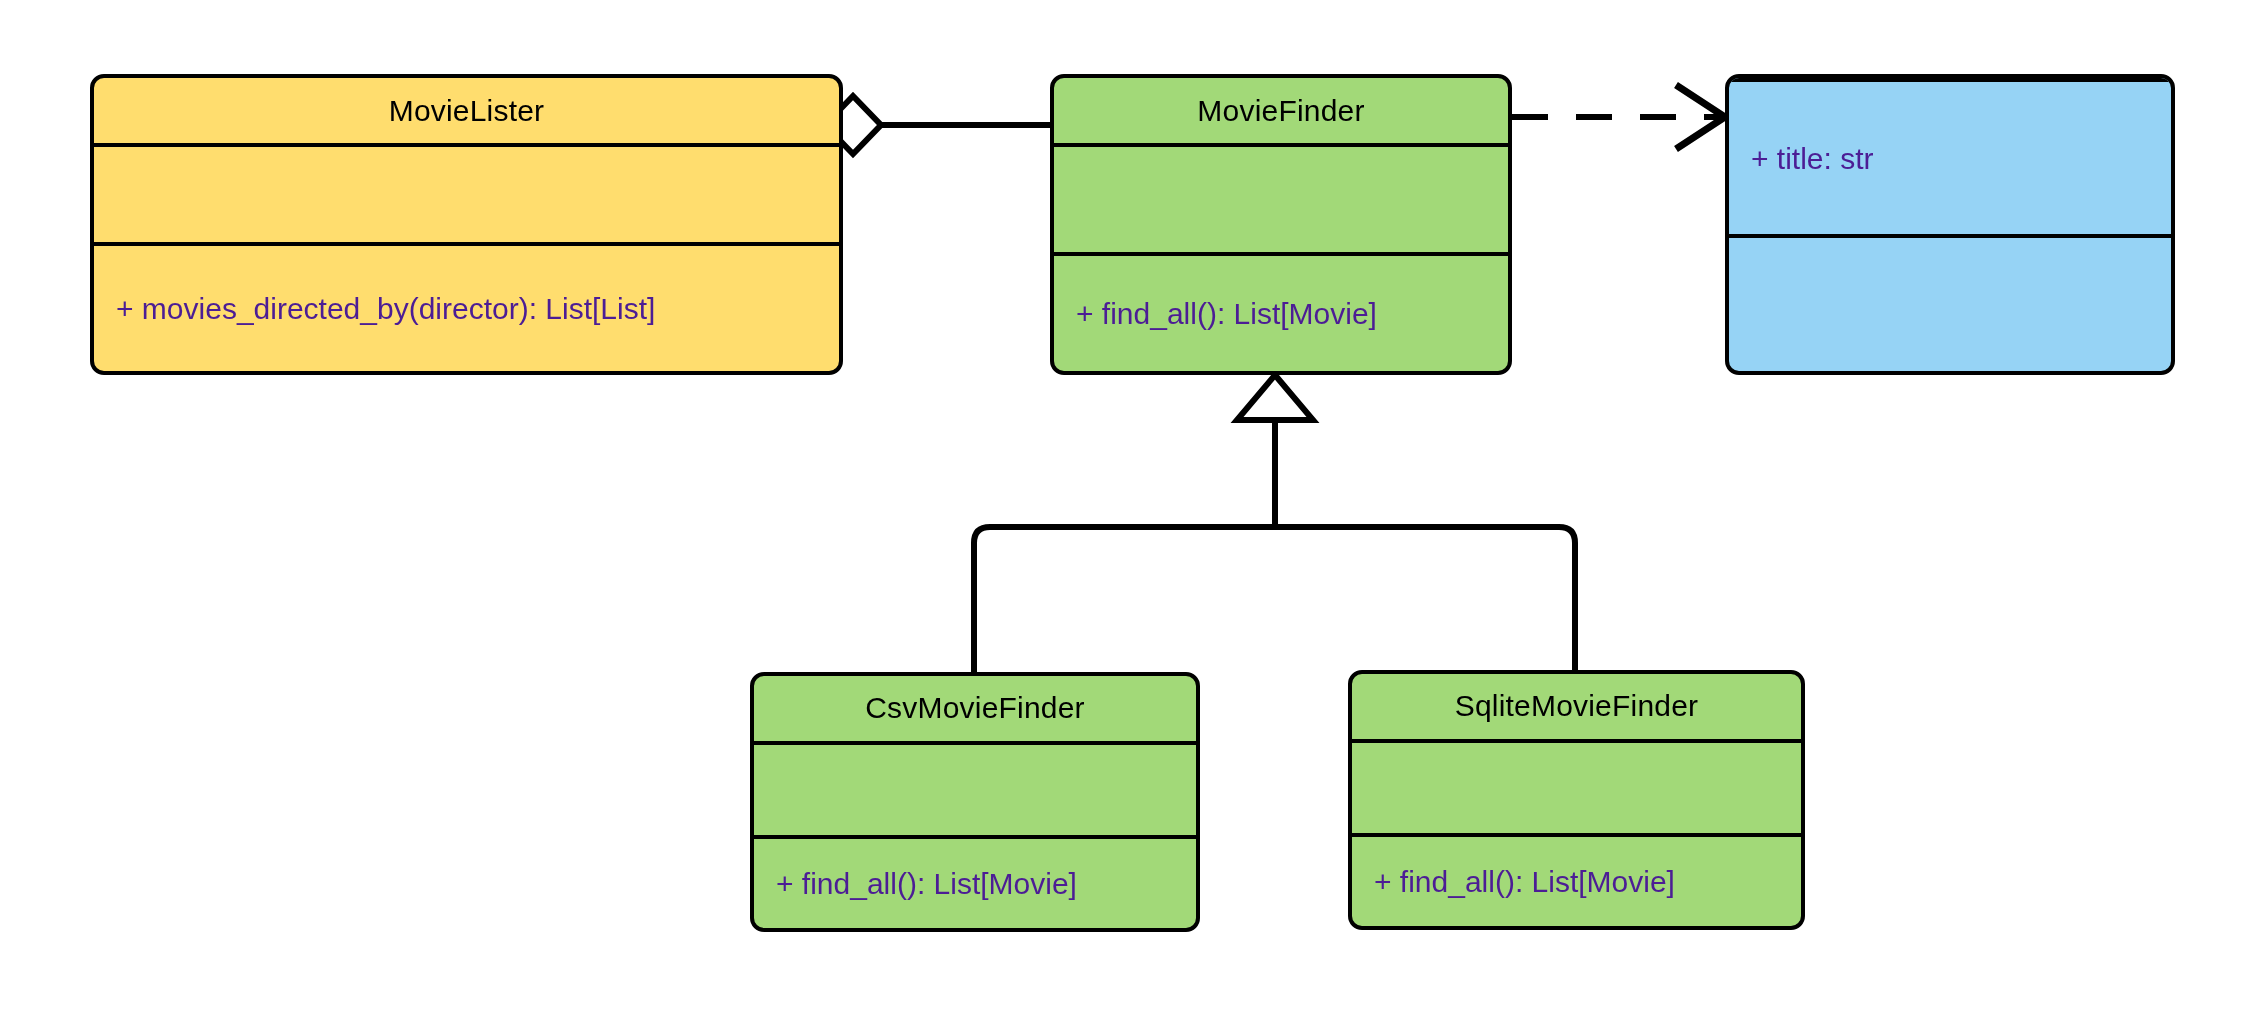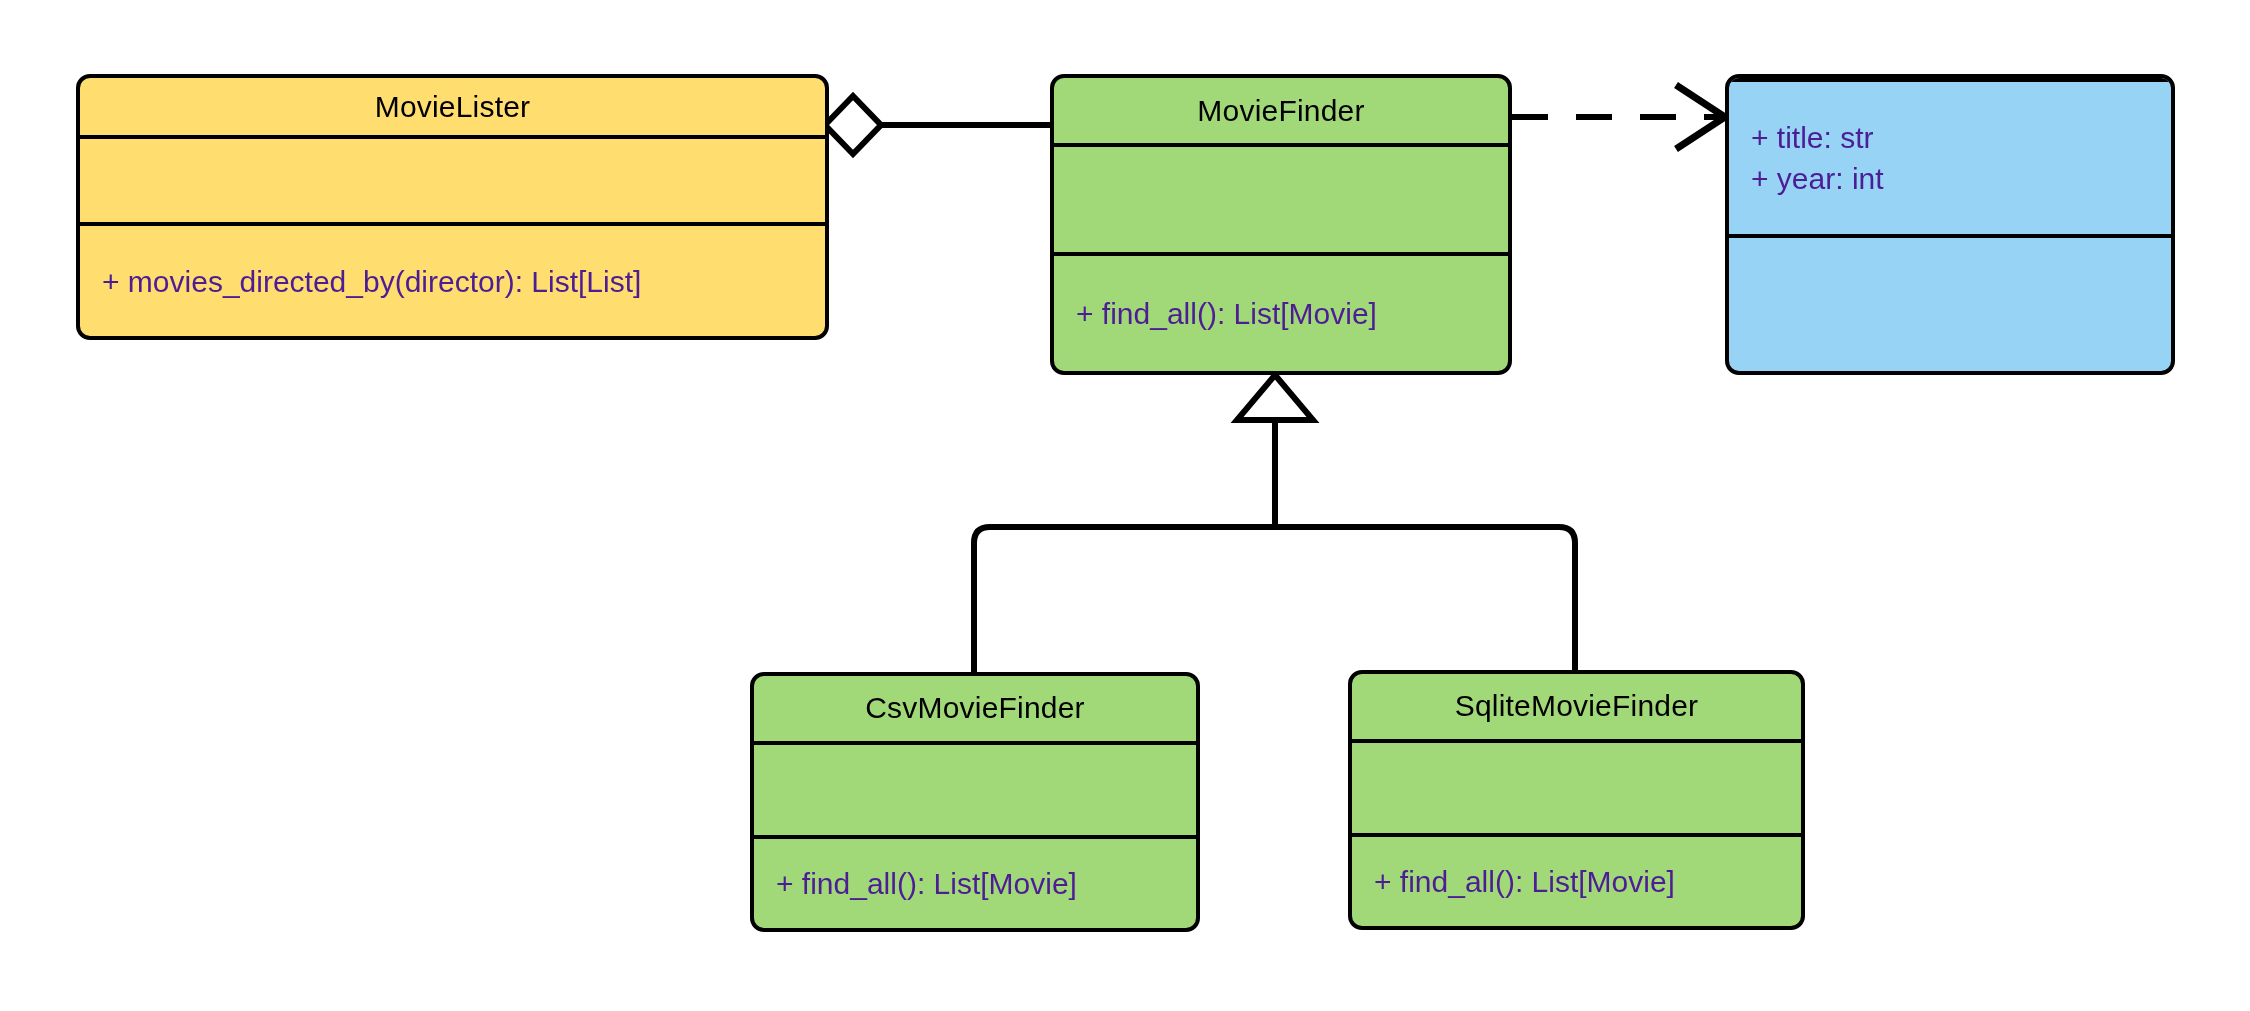--- a/index.html
+++ b/index.html
@@ -92,40 +92,39 @@
 
       <line x1="1275" y1="418" x2="1275" y2="527" stroke="#000000" stroke-width="6"></line>
 
       <path d="M 1275 527 L 990 527 Q 974 527 974 543 L 974 672" fill="none" stroke="#000000" stroke-width="6" stroke-linecap="butt"></path>
       <path d="M 1275 527 L 1559 527 Q 1575 527 1575 543 L 1575 670" fill="none" stroke="#000000" stroke-width="6" stroke-linecap="butt"></path>
 
       <polygon points="1275,375 1313,420 1237,420" fill="#ffffff" stroke="#000000" stroke-width="6" stroke-linejoin="miter"></polygon>
     </g>
   </svg>
 
-  <div class="uml-class fill-yellow" style="left:76px; top:74px; width:753px; height:266px;">
+  <div class="uml-class fill-yellow" style="left:90px; top:74px; width:753px; height:301px;">
     <div class="uml-compartment class-name" style="height:66px;">MovieLister</div>
     <div class="uml-compartment divided member-list" style="height:100px;"></div>
     <div class="uml-compartment divided member-list" style="height:131px;">
       <div class="member-line">+ movies_directed_by(director): List[List]</div>
     </div>
   </div>
 
   <div class="uml-class fill-green" style="left:1050px; top:74px; width:462px; height:301px;">
     <div class="uml-compartment class-name" style="height:66px;">MovieFinder</div>
     <div class="uml-compartment divided member-list" style="height:110px;"></div>
     <div class="uml-compartment divided member-list" style="height:121px;">
       <div class="member-line">+ find_all(): List[Movie]</div>
     </div>
   </div>
 
   <div class="uml-class fill-blue" style="left:1725px; top:74px; width:450px; height:301px;">
     <div class="uml-compartment divided member-list" style="height:156px;">
       <div class="member-line">+ title: str</div>
-      <div class="member-line">+ year: int</div>
     </div>
     <div class="uml-compartment divided member-list" style="height:77px;"></div>
   </div>
 
   <div class="uml-class fill-green" style="left:750px; top:672px; width:450px; height:260px;">
     <div class="uml-compartment class-name" style="height:66px;">CsvMovieFinder</div>
     <div class="uml-compartment divided member-list" style="height:96px;"></div>
     <div class="uml-compartment divided member-list" style="height:94px;">
       <div class="member-line">+ find_all(): List[Movie]</div>
     </div>

